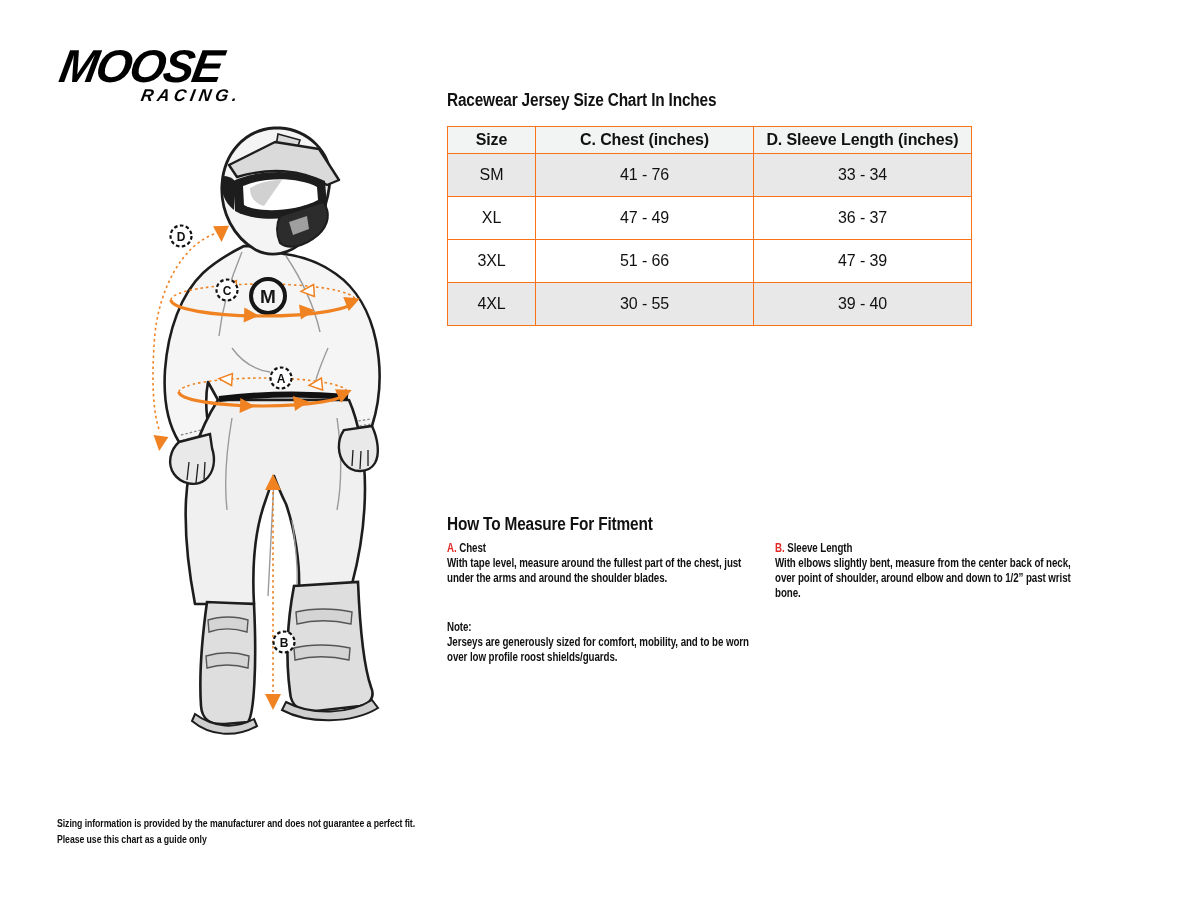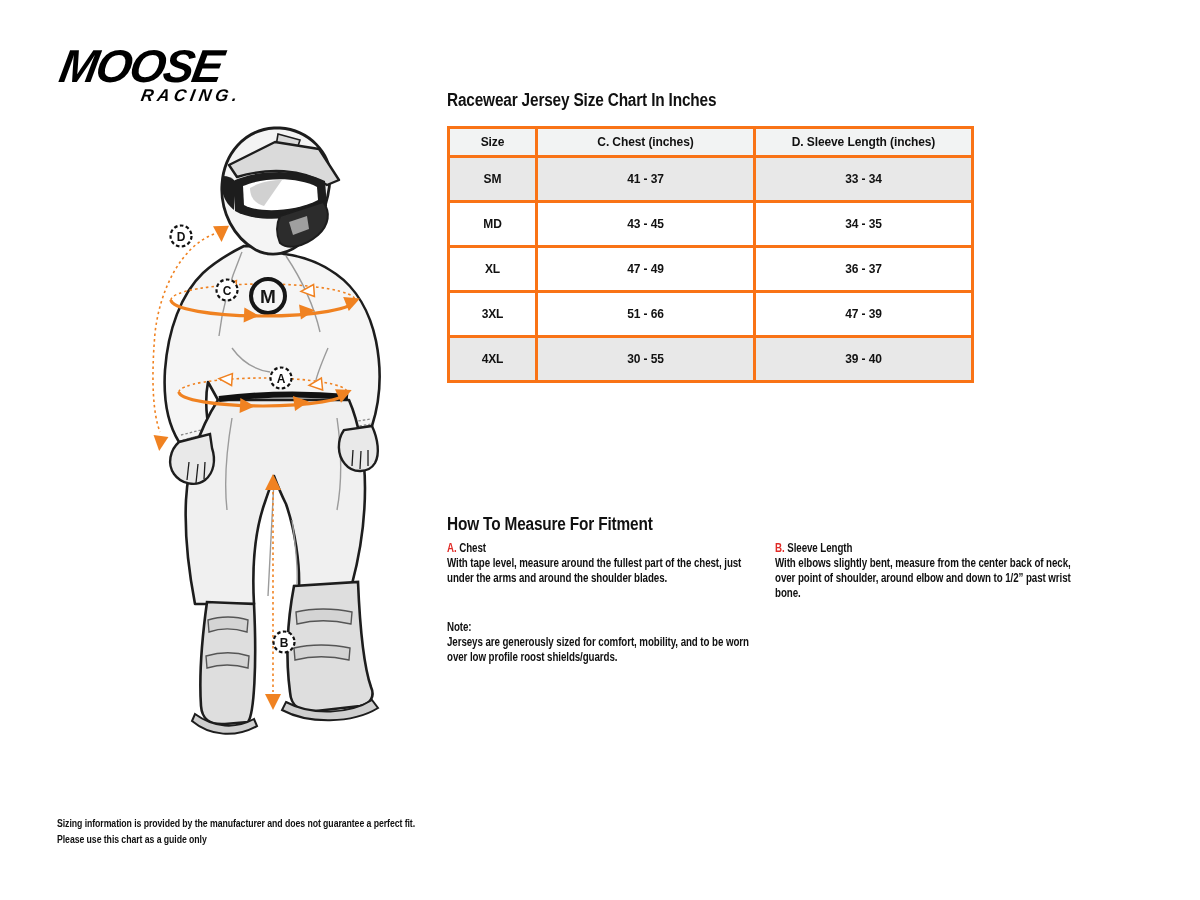--- a/index.html
+++ b/index.html
@@ -17,24 +17,24 @@
   .logo-bottom{font-size:17px;font-weight:900;font-style:italic;letter-spacing:4px;
     text-align:right;color:#000;margin-top:1px;padding-right:6px;transform:skewX(-10deg)}
 
   
   .h1{font-size:17.5px;font-weight:800;letter-spacing:-0.2px;white-space:nowrap}
   .chart-title{left:447px;top:90px}
   .measure-heading{left:447px;top:514px}
 
   
   .size-table{left:447px;top:126px;border-collapse:collapse;table-layout:fixed;width:524px}
-  .size-table th,.size-table td{border:3px solid #f97316;text-align:center;
-    font-size:12px;letter-spacing:-0.1px;color:#111;padding:0}
+  .size-table th,.size-table td{border:1px solid #f97316;text-align:center;
+    font-size:16px;letter-spacing:-0.1px;color:#111;padding:0}
   .size-table th{background:#f2f3f3;height:26px;font-weight:700}
-  .size-table td{height:42px;font-weight:700;background:#fff}
+  .size-table td{height:42px;font-weight:400;background:#fff}
   .size-table tr.alt td{background:#e8e8e8}
 
   
   .tblock{transform:scaleX(0.78);transform-origin:left top}
   .m-a{left:447px;top:541px;width:392px}
   .m-b{left:775px;top:541px;width:400px}
   .m-note{left:447px;top:620px;width:392px}
   .m-label{font-size:12.5px;font-weight:800;letter-spacing:-0.1px}
   .m-red{color:#e02b27}
   .m-text{font-size:12.5px;font-weight:600;line-height:1.2;letter-spacing:-0.1px;margin-top:1px}
@@ -152,27 +152,22 @@
   <thead>
     <tr>
       <th>Size</th>
       <th>C. Chest (inches)</th>
       <th>D. Sleeve Length (inches)</th>
     </tr>
   </thead>
   <tbody>
     <tr class="alt">
       <td>SM</td>
-      <td>41 - 37</td>
+      <td>41 - 76</td>
       <td>33 - 34</td>
-    </tr>
-    <tr>
-      <td>MD</td>
-      <td>43 - 45</td>
-      <td>34 - 35</td>
     </tr>
     <tr>
       <td>XL</td>
       <td>47 - 49</td>
       <td>36 - 37</td>
     </tr>
     <tr>
       <td>3XL</td>
       <td>51 - 66</td>
       <td>47 - 39</td>

